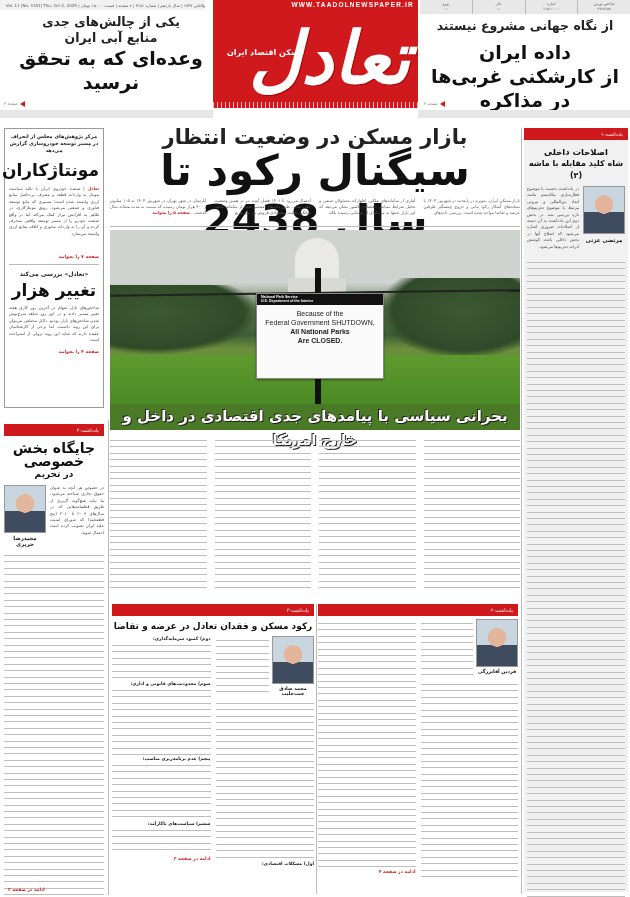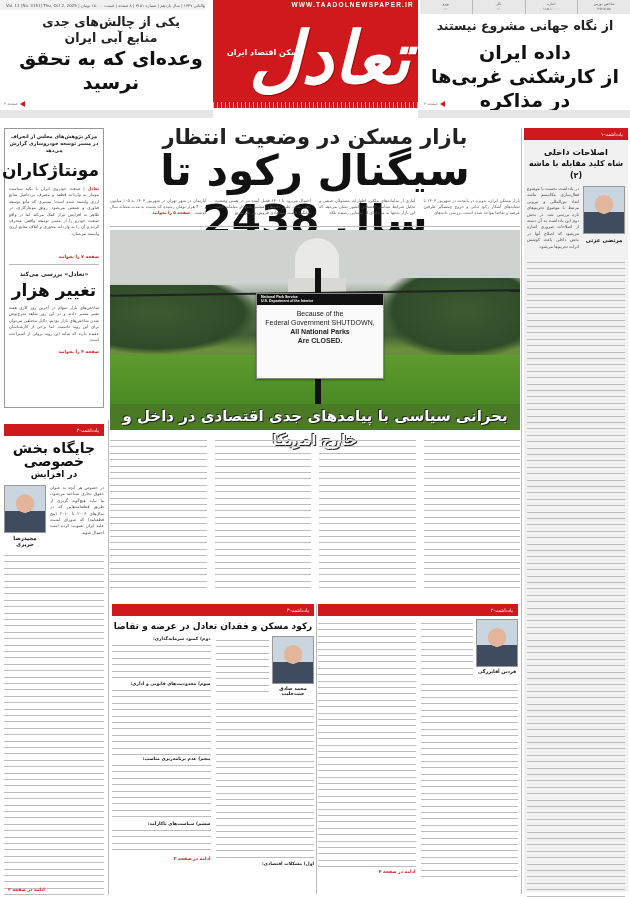--- a/index.html
+++ b/index.html
@@ -150,21 +150,21 @@
   <div class="hr" style="margin:5px 0;"></div>
   <div style="font-size:6px;font-weight:bold;text-align:center;">«تعادل» بررسی می‌کند</div>
   <div class="op-title" style="font-size:17px;line-height:21px;margin-top:3px;">تغییر هزار</div>
   <div class="body-text" style="margin-top:4px;height:44px;overflow:hidden;">شاخص‌های بازار سهام در آخرین روز کاری هفته تغییر مسیر دادند و در این روز شاهد سرخ‌پوش شدن شاخص‌های بازار بودیم. دلایل مختلفی می‌توان برای این روند دانست. اما برخی از کارشناسان عقیده دارند که شاید این روند نزولی از استراحت است.</div>
   <div class="red-link" style="font-size:4.5px;">صفحه ۴ را بخوانید</div>
 </div>
 
 <div class="abs" style="top:424px;left:4px;width:100px;height:470px;">
   <div class="section-bar">یادداشت-۴</div>
   <div class="op-title" style="font-size:14px;line-height:13px;margin-top:6px;">جایگاه بخش خصوصی</div>
-  <div class="op-title" style="font-size:9px;line-height:13px;">در افزایش</div>
+  <div class="op-title" style="font-size:9px;line-height:13px;">در تحریم</div>
   <div style="display:flex;gap:4px;margin-top:4px;">
     <div class="body-text" style="flex:1;height:60px;overflow:hidden;">در خصوص هر آنچه به عنوان حقوق تجاری شناخته می‌شود، ما نباید هیچ‌گونه گریزی از طریق قطعنامه‌هایی که در سال‌های ۲۰۰۶ تا ۲۰۱۰ (پنج قطعنامه) که شورای امنیت علیه ایران تصویب کرده است احتمال شوید.</div>
     <div style="width:42px;">
       <div class="author-photo" style="width:42px;height:48px;"></div>
       <div class="author-name" style="margin-top:2px;">مجیدرضا حریری</div>
     </div>
   </div>
   <div class="filler" style="height:345px;margin-top:4px;"></div>
   <div class="red-link" style="font-size:4.5px;position:absolute;bottom:2px;left:4px;">ادامه در صفحه ۲</div>
 </div>

